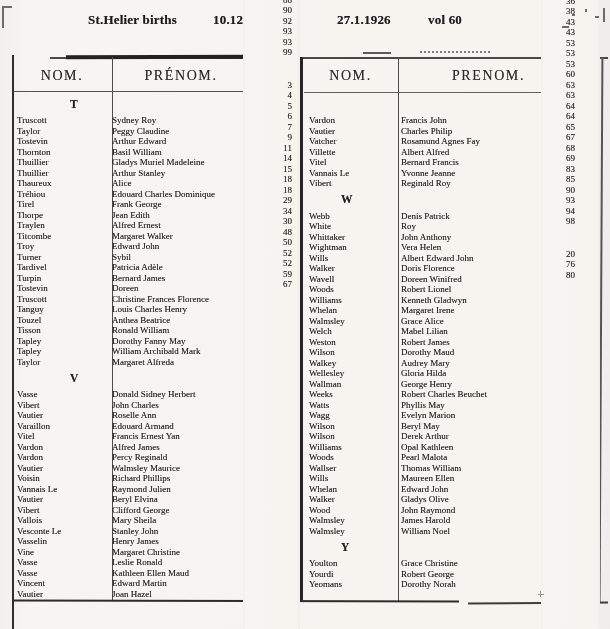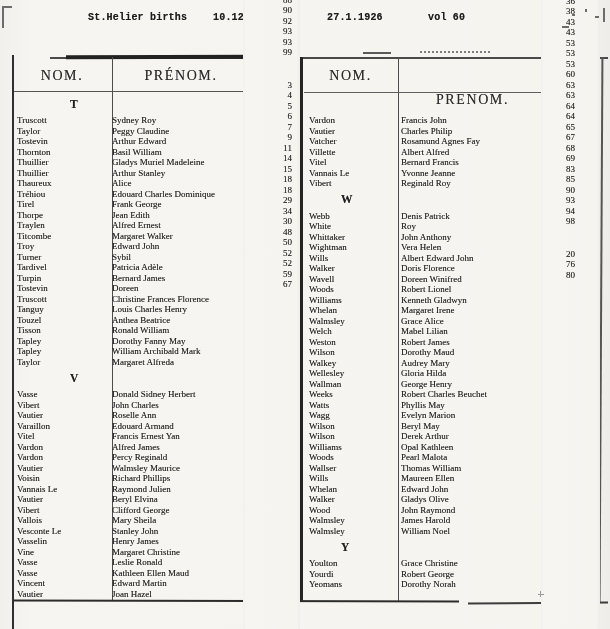--- a/index.html
+++ b/index.html
@@ -3,26 +3,26 @@
 <meta charset="utf-8">
 <style>
   html,body { margin:0; padding:0; background:#e8e7e3; }
   .page {
     position:relative; width:610px; height:629px; overflow:hidden;
     background:linear-gradient(90deg,#f1f0ec 0%,#f6f5f1 5%,#f5f4ef 94%,#eeede9 100%);
     font-family:"Liberation Serif", serif; color:#272727;
   }
   
   .top-note span {
-    position:absolute; top:12px; font-family:Liberation Mono, monospace;
-    font-weight:700; font-size:10px; color:#1d1d1d; letter-spacing:.2px;
+    position:absolute; top:12px; font-family:Liberation Serif, serif;
+    font-weight:700; font-size:13px; color:#1d1d1d; letter-spacing:.2px;
     white-space:nowrap; text-shadow:0 0 .5px rgba(30,30,30,.55);
   }
   .tn-title { left:88px; } .tn-from { left:213px; } .tn-dash { left:291px; }
-  .tn-to { left:327px; } .tn-vol { left:428px; }
+  .tn-to { left:337px; } .tn-vol { left:428px; }
   
   .ln { position:absolute; background:#3a3a3a; }
   .border-left   { left:12px; top:55px; width:2px; height:574px; background:#2e2e2e; }
   .border-top    { left:50px; top:57px; width:558px; height:1.5px; background:#4a4a4a; }
   .border-top-thick { left:66px; top:55px; width:198px; height:4px; background:#222; transform:rotate(-.2deg); }
   .border-right  { left:600px; top:57px; width:1.5px; height:545px; background:#555; transform:rotate(.3deg); }
   .vline1 { left:112px; top:57px; width:1.2px; height:544px; background:#4c4c4c; }
   .vline2 { left:250px; top:57px; width:1.2px; height:544px; background:#4c4c4c; }
   .divider-a { left:296px; top:57px; width:1px;   height:544px; background:#5a5a5a; }
   .divider-b { left:300px; top:57px; width:2.5px; height:544px; background:#242424; }
@@ -34,21 +34,21 @@
   .rule-bottom-b { left:468px; top:602px; width:140px; height:1.5px; background:#3d3d3d; transform:rotate(-.5deg); }
   
   .colhead {
     position:absolute; top:66px; height:20px; display:flex; align-items:center; justify-content:center;
     font-size:14px; letter-spacing:1.6px; color:#2b2b2b; text-shadow:0 0 .5px rgba(40,40,40,.5);
   }
   .ch-lnom    { left:12px;  width:100px; }
   .ch-lprenom { left:112px; width:138px;text-align:center; }
   .ch-lpage   { left:250px; width:50px; letter-spacing:1px; }
   .ch-rnom    { left:303px; width:95px; }
-  .ch-rprenom { left:398px; width:149px;margin-top:24px; }
+  .ch-rprenom { left:414px; width:149px; }
   .ch-rpage   { left:547px; width:53px; letter-spacing:1px; color:#4a4a4a; }
   
   .body-col { position:absolute; top:93px; font-size:9px; line-height:10.5px;
     color:#252525; text-shadow:0 0 .5px rgba(50,50,50,.55); }
   .left-body  { left:12px;  width:288px; }
   .right-body { left:303px; width:297px; }
   .entry-row { display:flex; height:10.5px; align-items:center; white-space:nowrap; }
   .section-row { height:22px; display:flex; align-items:center; }
   .spacer-row { height:22px; }
   .section-letter { font-weight:700; font-size:11.5px; letter-spacing:1px; color:#1f1f1f; }

